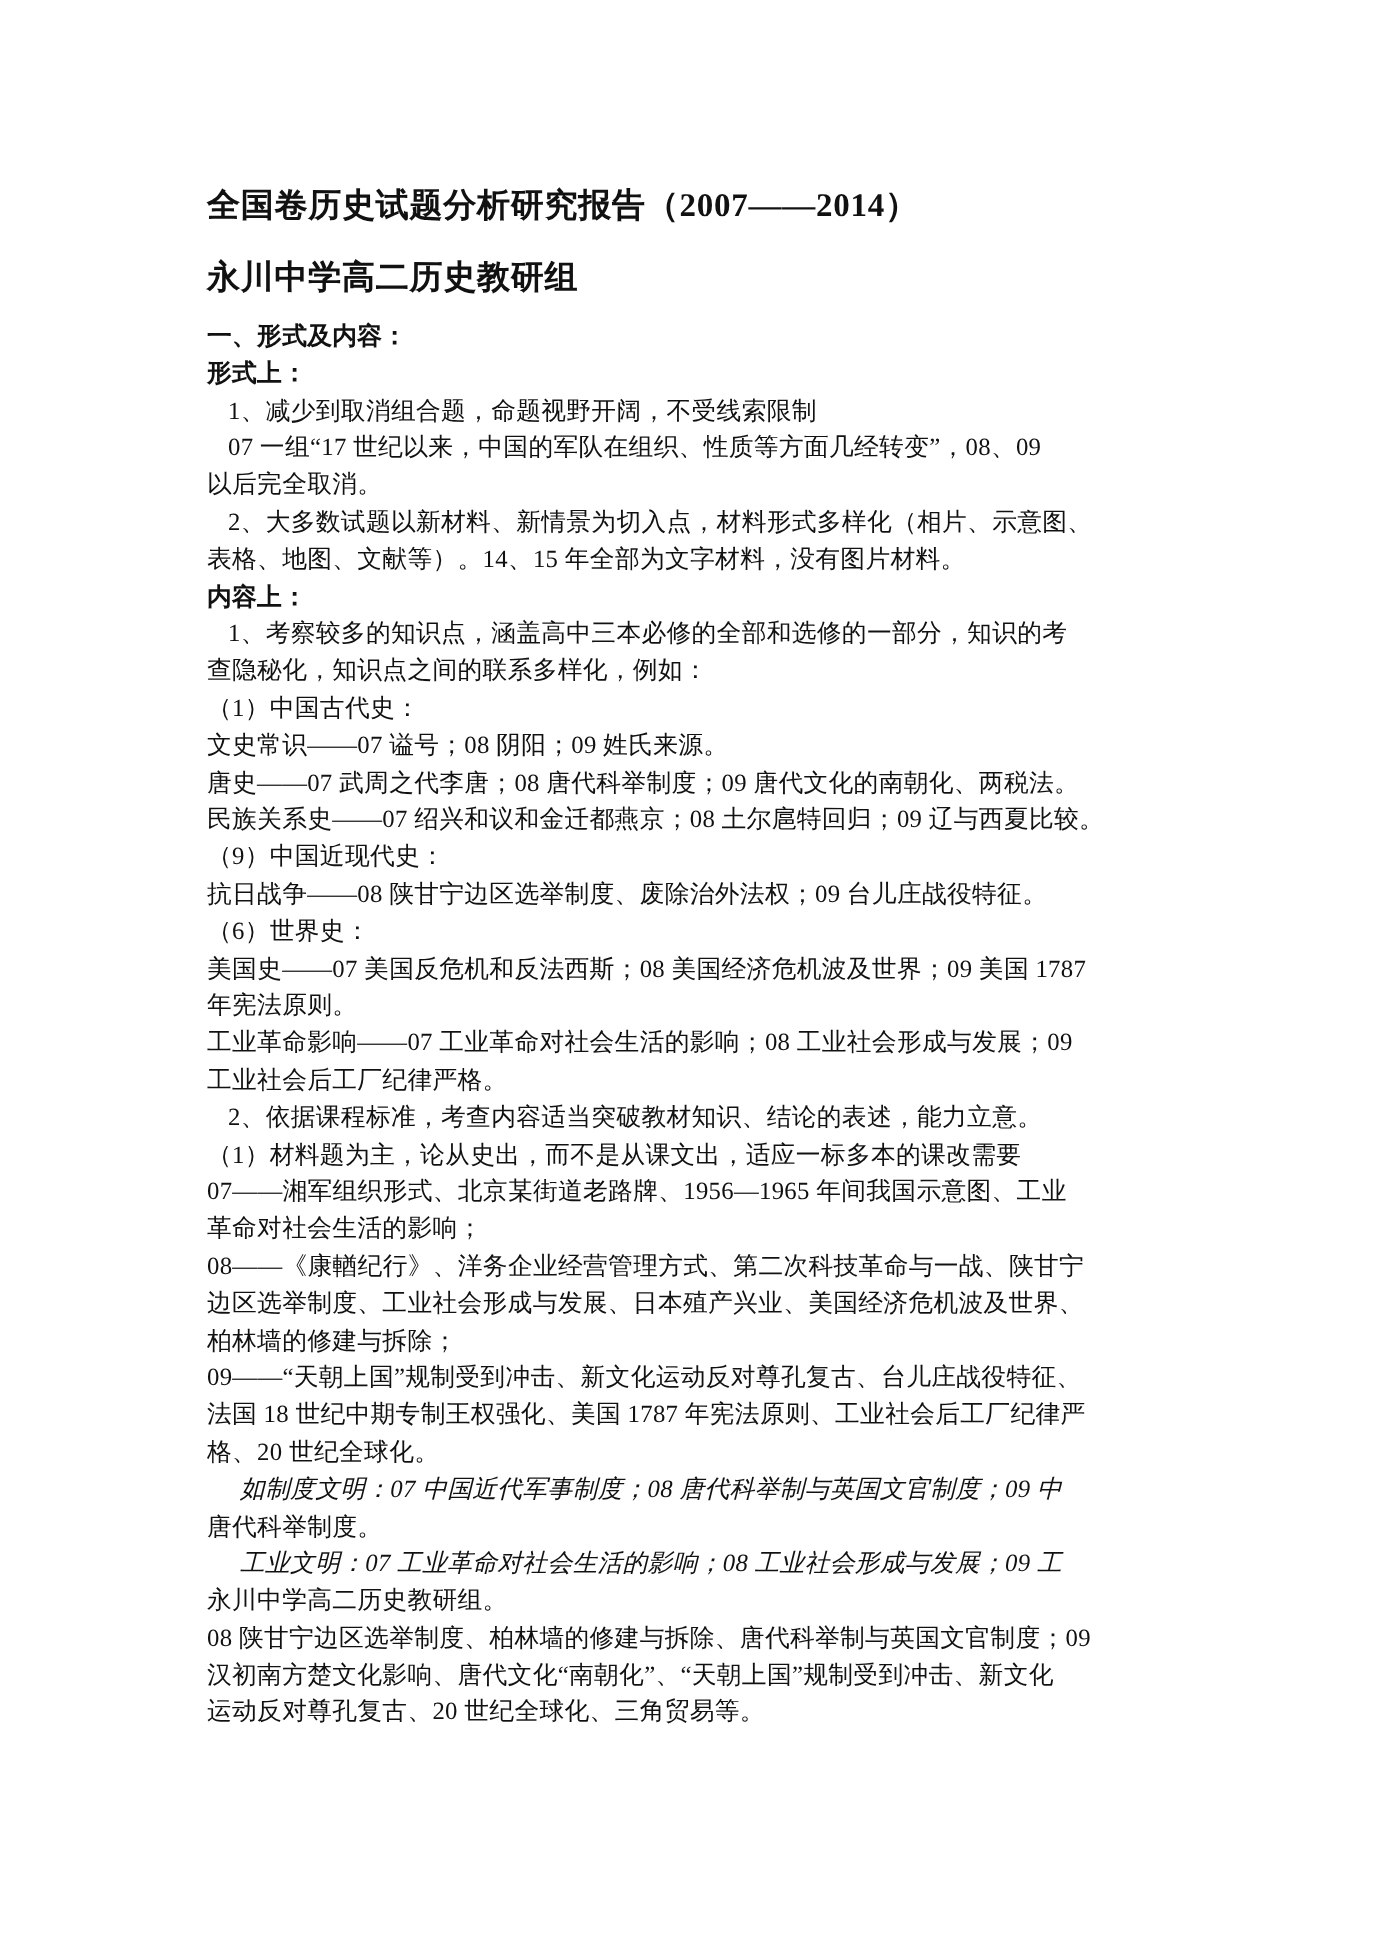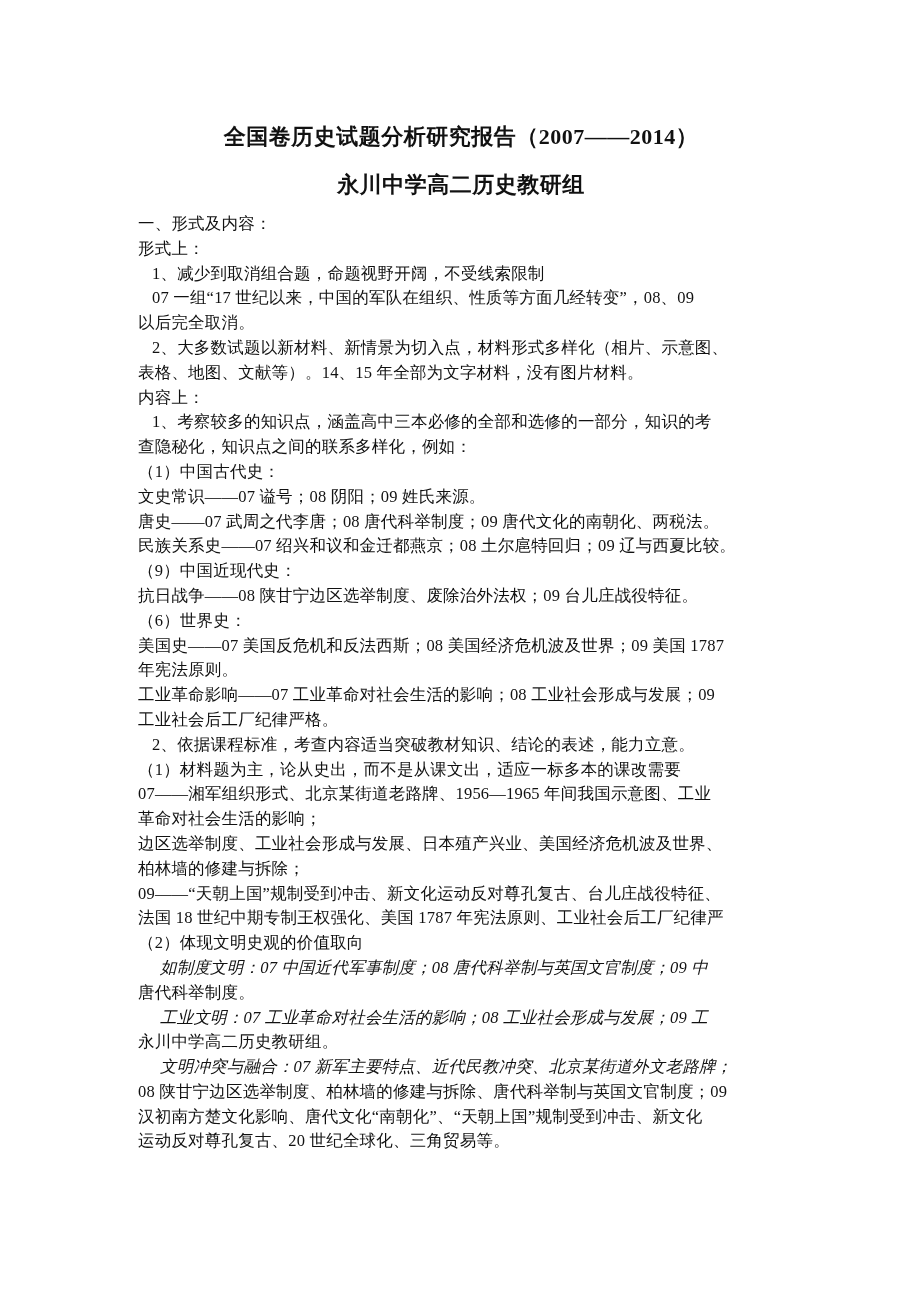--- a/index.html
+++ b/index.html
@@ -1,25 +1,25 @@
 <!DOCTYPE html>
 <html><head>
 <meta charset="utf-8">
 <style>
   html, body { margin: 0; padding: 0; background: #ffffff; }
   body { width: 920px; height: 1302px; position: relative; overflow: hidden;
          font-family: "Liberation Serif", "DejaVu Serif", serif; color: #111; }
   .page { position: absolute; left: 138px; top: 0; width: 646px; }
-  .title { position: absolute; left: 0; width: 646px; text-align: center;
+  .title { position: absolute; left: 0; width: 646px; 
            font-weight: bold; font-size: 22px; letter-spacing: 0.5px; }
   .title1 { top: 122px; }
   .title2 { top: 170px; }
   .body { position: absolute; left: 0; top: 212px; width: 646px; }
   .line { font-size: 16.5px; line-height: 24.8px; white-space: nowrap; letter-spacing: 0.2px; }
-  .bold { font-weight: normal; }
+  .bold { font-weight: bold; }
   .ind1 { padding-left: 14px; }
   .ind2 { padding-left: 22px; font-style: italic; }
   .ind0 { padding-left: 0; }
 </style>
 </head>
 <body>
 
 <div class="page">
   <div class="title title1">全国卷历史试题分析研究报告（2007——2014）</div>
   <div class="title title2">永川中学高二历史教研组</div>
@@ -42,27 +42,27 @@
       <div class="line ind0">抗日战争——08 陕甘宁边区选举制度、废除治外法权；09 台儿庄战役特征。</div>
       <div class="line ind0">（6）世界史：</div>
       <div class="line ind0">美国史——07 美国反危机和反法西斯；08 美国经济危机波及世界；09 美国 1787</div>
       <div class="line ind0">年宪法原则。</div>
       <div class="line ind0">工业革命影响——07 工业革命对社会生活的影响；08 工业社会形成与发展；09</div>
       <div class="line ind0">工业社会后工厂纪律严格。</div>
       <div class="line ind1">2、依据课程标准，考查内容适当突破教材知识、结论的表述，能力立意。</div>
       <div class="line ind0">（1）材料题为主，论从史出，而不是从课文出，适应一标多本的课改需要</div>
       <div class="line ind0">07——湘军组织形式、北京某街道老路牌、1956—1965 年间我国示意图、工业</div>
       <div class="line ind0">革命对社会生活的影响；</div>
+      <div class="line ind0">08——《康輶纪行》、洋务企业经营管理方式、第二次科技革命与一战、陕甘宁</div>
       <div class="line ind0">边区选举制度、工业社会形成与发展、日本殖产兴业、美国经济危机波及世界、</div>
       <div class="line ind0">柏林墙的修建与拆除；</div>
       <div class="line ind0">09——“天朝上国”规制受到冲击、新文化运动反对尊孔复古、台儿庄战役特征、</div>
       <div class="line ind0">法国 18 世纪中期专制王权强化、美国 1787 年宪法原则、工业社会后工厂纪律严</div>
-      <div class="line ind0">（2）体现文明史观的价值取向</div>
+      <div class="line ind0">格、20 世纪全球化。</div>
       <div class="line ind2">如制度文明：07 中国近代军事制度；08 唐代科举制与英国文官制度；09 中</div>
       <div class="line ind0">唐代科举制度。</div>
       <div class="line ind2">工业文明：07 工业革命对社会生活的影响；08 工业社会形成与发展；09 工</div>
       <div class="line ind0">永川中学高二历史教研组。</div>
-      <div class="line ind2">文明冲突与融合：07 新军主要特点、近代民教冲突、北京某街道外文老路牌；</div>
       <div class="line ind0">08 陕甘宁边区选举制度、柏林墙的修建与拆除、唐代科举制与英国文官制度；09</div>
       <div class="line ind0">汉初南方楚文化影响、唐代文化“南朝化”、“天朝上国”规制受到冲击、新文化</div>
       <div class="line ind0">运动反对尊孔复古、20 世纪全球化、三角贸易等。</div>
     </div>
 </div>
 
 </body></html>

